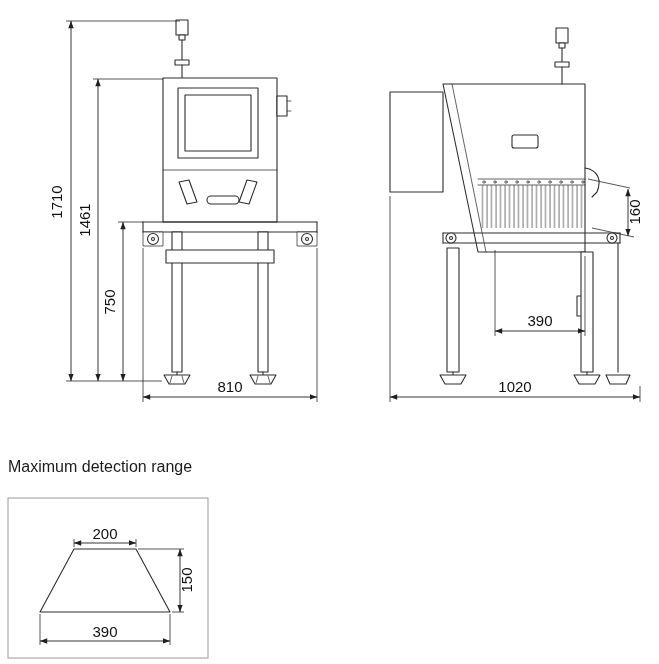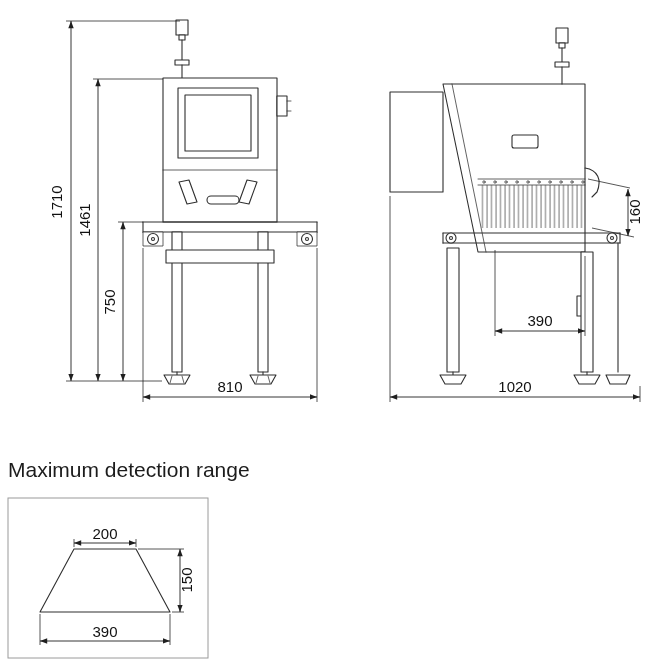--- a/index.html
+++ b/index.html
@@ -1,19 +1,19 @@
 <!DOCTYPE html>
 <html><head>
 <meta charset="utf-8">
 <style>
   html,body{margin:0;padding:0;background:#fff;}
   .stage{position:relative;width:659px;height:664px;background:#fff;overflow:hidden;
          font-family:"Liberation Sans",sans-serif;}
   .stage svg{position:absolute;left:0;top:0;}
-  .title{position:absolute;left:8px;top:458px;font-size:21px;color:#1c1c1c;
+  .title{position:absolute;left:8px;top:458px;font-size:16px;color:#1c1c1c;
          font-family:"Liberation Sans",sans-serif;}
   .ln{fill:none;stroke:#2f2f2f;stroke-width:1.1;stroke-linejoin:round;stroke-linecap:round;}
   .fn{fill:#fff;stroke:#2f2f2f;stroke-width:1.1;stroke-linejoin:round;}
   .thin{stroke-width:0.75;}
   .dim{fill:none;stroke:#1f1f1f;stroke-width:0.9;}
   .ext{fill:none;stroke:#1f1f1f;stroke-width:0.75;}
   .dtxt{font-family:"Liberation Sans",sans-serif;font-size:15px;fill:#111;}
 </style>
 </head>
 <body>

